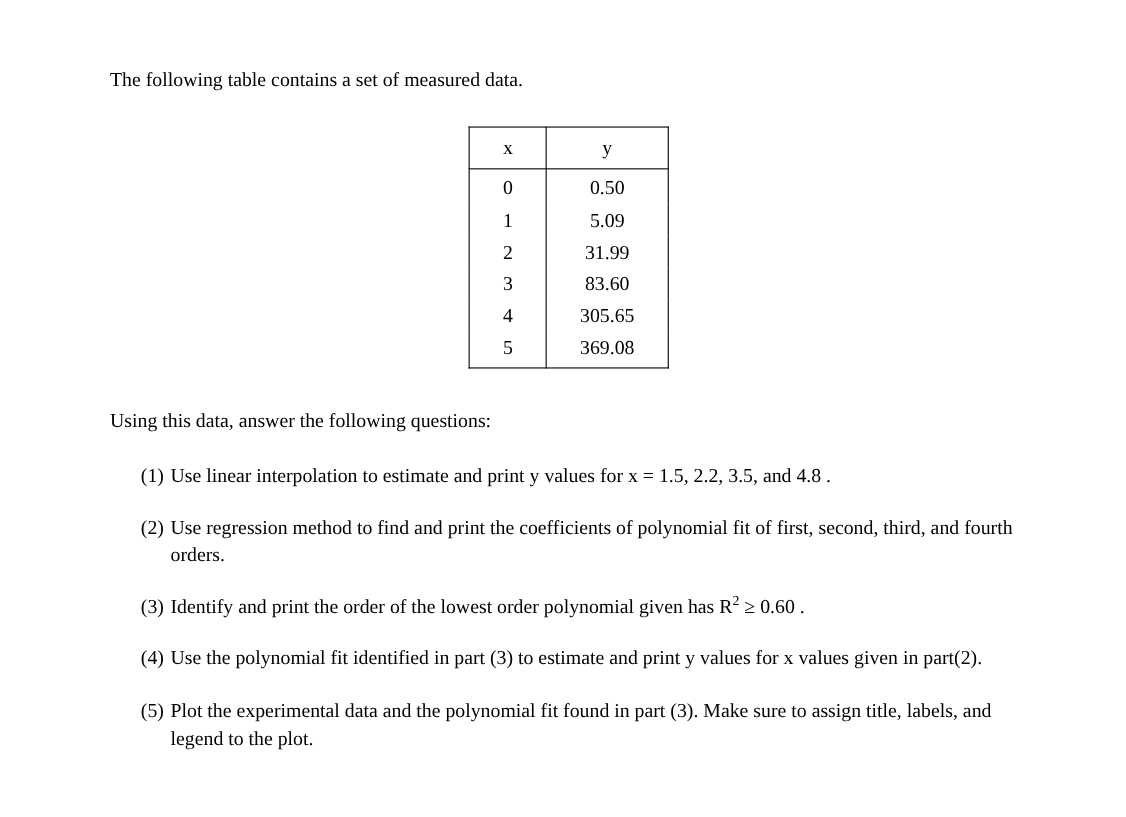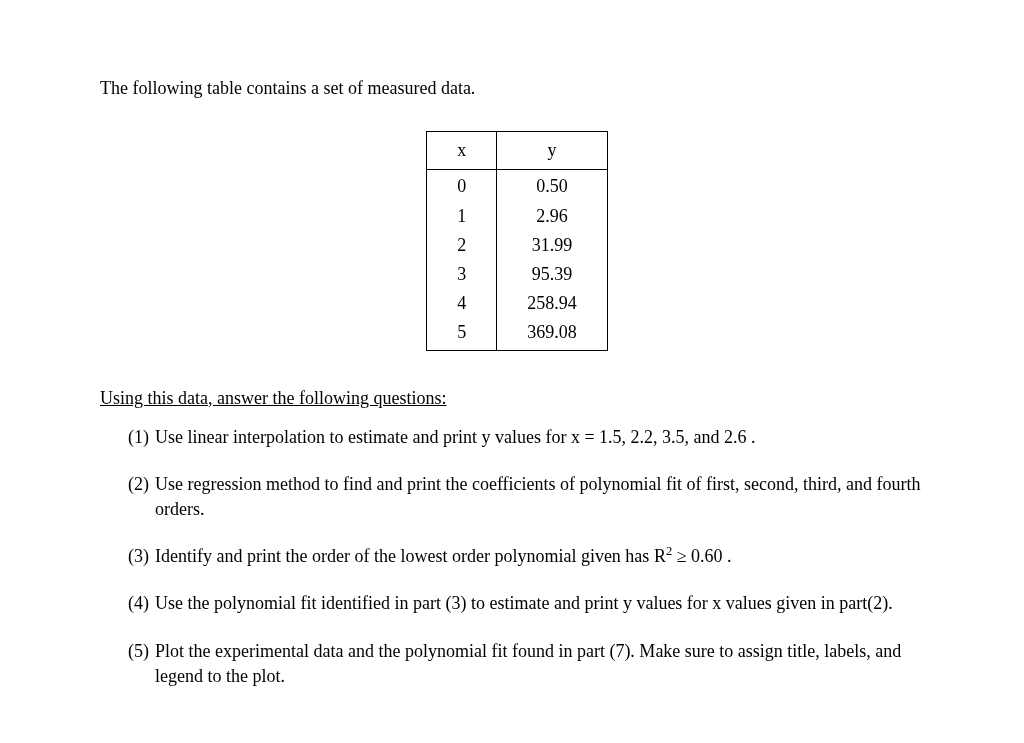--- a/index.html
+++ b/index.html
@@ -6,21 +6,20 @@
       font-family: "Times New Roman", Times, serif;
       font-size: 18px;
       color: #000;
       background: #fff;
       margin: 0;
       padding: 60px 90px 60px 100px;
       line-height: 1.4;
     }
     .intro {
       margin-bottom: 30px;
-      margin-top: 16px;
     }
     .table-wrap {
       display: flex;
       justify-content: center;
       margin-bottom: 35px;
     }
     table.data-table {
       border-collapse: collapse;
     }
     table.data-table th,
@@ -37,22 +36,21 @@
       padding: 6px 30px;
     }
     table.data-table tbody tr:first-child td {
       padding-top: 4px;
     }
     table.data-table tbody tr:last-child td {
       border-bottom: 1px solid #000;
       padding-bottom: 4px;
     }
     .lead {
-      margin-bottom: 14px;
-      text-decoration: underline;
+      margin-bottom: 25px;
     }
     .questions {
       padding-left: 28px;
     }
     .question {
       display: flex;
       margin-bottom: 22px;
     }
     .qnum {
       flex: 0 0 auto;
@@ -84,60 +82,60 @@
         <th>y</th>
       </tr>
     </thead>
     <tbody>
       <tr>
         <td>0</td>
         <td>0.50</td>
       </tr>
       <tr>
         <td>1</td>
-        <td>2.96</td>
+        <td>5.09</td>
       </tr>
       <tr>
         <td>2</td>
         <td>31.99</td>
       </tr>
       <tr>
         <td>3</td>
-        <td>95.39</td>
+        <td>83.60</td>
       </tr>
       <tr>
         <td>4</td>
-        <td>258.94</td>
+        <td>305.65</td>
       </tr>
       <tr>
         <td>5</td>
         <td>369.08</td>
       </tr>
     </tbody>
   </table>
 </div>
 
 <div class="lead">Using this data, answer the following questions:</div>
 
 <div class="questions">
   <div class="question">
     <div class="qnum">(1)</div>
-    <div class="qtext">Use linear interpolation to estimate and print y values for x = 1.5, 2.2, 3.5, and 2.6 .</div>
+    <div class="qtext">Use linear interpolation to estimate and print y values for x = 1.5, 2.2, 3.5, and 4.8 .</div>
   </div>
   <div class="question">
     <div class="qnum">(2)</div>
     <div class="qtext">Use regression method to find and print the coefficients of polynomial fit of first, second, third, and fourth orders.</div>
   </div>
   <div class="question">
     <div class="qnum">(3)</div>
     <div class="qtext">
       <span>Identify and print the order of the lowest order polynomial given has </span><span class="rsq"><span>R</span><sup>2</sup></span><span> ≥ 0.60 .</span>
     </div>
   </div>
   <div class="question">
     <div class="qnum">(4)</div>
     <div class="qtext">Use the polynomial fit identified in part (3) to estimate and print y values for x values given in part(2).</div>
   </div>
   <div class="question">
     <div class="qnum">(5)</div>
-    <div class="qtext">Plot the experimental data and the polynomial fit found in part (7). Make sure to assign title, labels, and legend to the plot.</div>
+    <div class="qtext">Plot the experimental data and the polynomial fit found in part (3). Make sure to assign title, labels, and legend to the plot.</div>
   </div>
 </div>
 
 </body></html>

